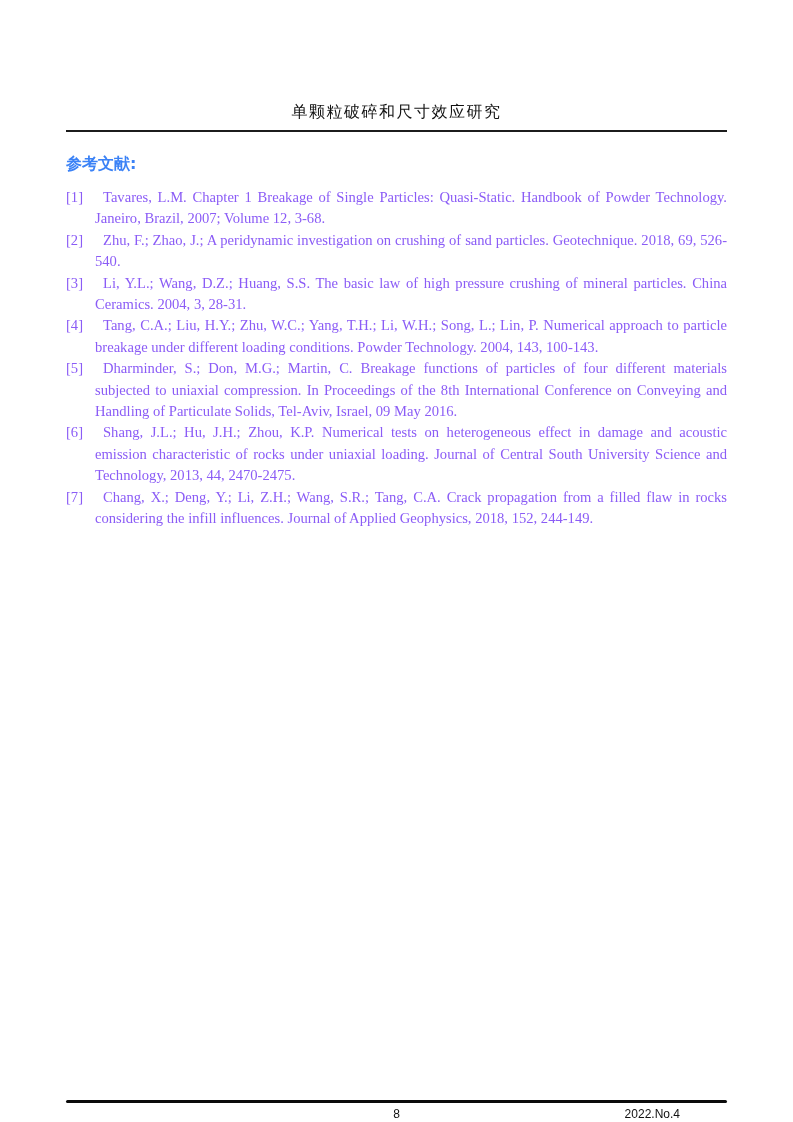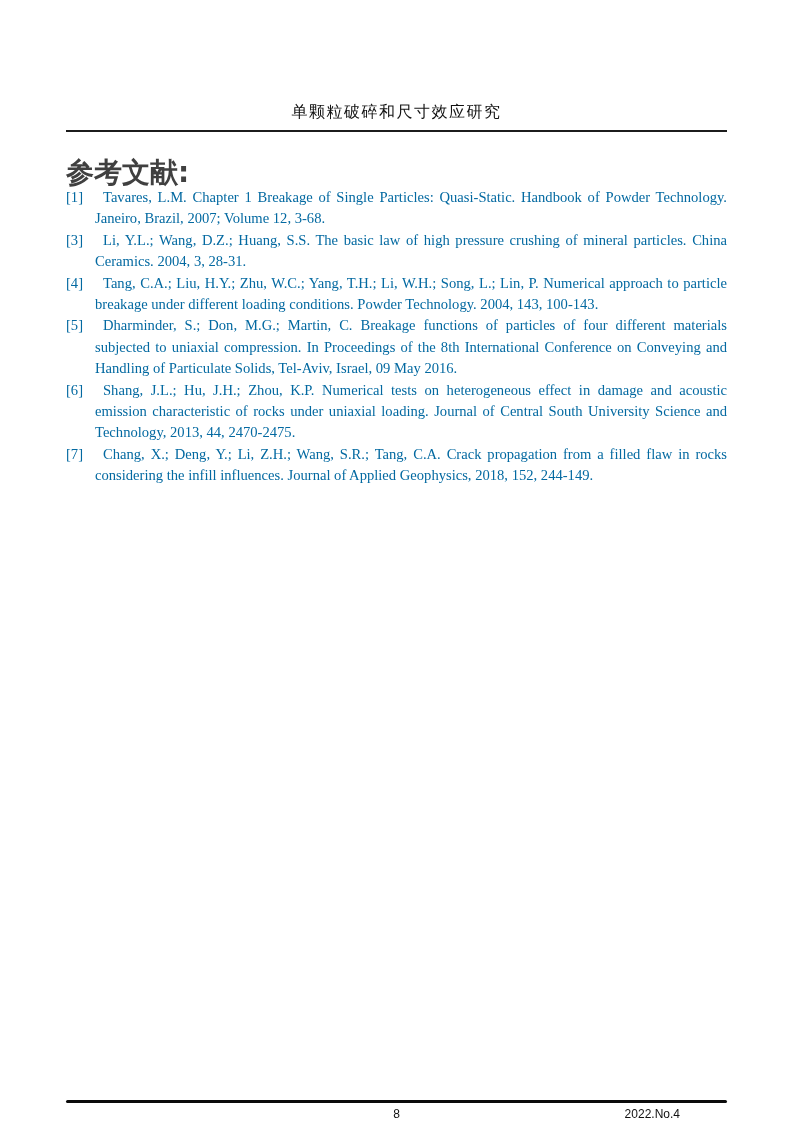--- a/index.html
+++ b/index.html
@@ -34,37 +34,37 @@
     width: 661px;
     height: 2px;
     background: #1c1c1c;
   }
   .section-heading {
     position: absolute;
     top: 106px;
     left: 66px;
     font-family: "DejaVu Sans", "Liberation Sans", sans-serif;
     font-weight: bold;
-    font-size: 28px;
-    color: #404040;
+    font-size: 16px;
+    color: #3b82f6;
   }
   .references {
     position: absolute;
     top: 139px;
     left: 66px;
     width: 661px;
   }
   .ref {
     margin: 0;
     padding-left: 29px;
     text-indent: -29px;
     text-align: justify;
     font-size: 14.6px;
     line-height: 21.4px;
-    color: #0369a1;
+    color: #8b5cf6;
   }
   .ref-label {
     display: inline-block;
     width: 37px;
     text-indent: 0;
   }
   .footer-rule {
     position: absolute;
     top: 1052px;
     left: 66px;
@@ -98,20 +98,21 @@
 
 <div class="page">
 
   <div class="header-title">单颗粒破碎和尺寸效应研究</div>
   <div class="header-rule"></div>
 
   <div class="section-heading">参考文献:</div>
 
   <div class="references">
     <p class="ref"><span class="ref-label">[1]</span><span>Tavares, L.M. Chapter 1 Breakage of Single Particles: Quasi-Static. Handbook of Powder Technology. Janeiro, Brazil, 2007; Volume 12, 3-68.</span></p>
+    <p class="ref"><span class="ref-label">[2]</span><span>Zhu, F.; Zhao, J.; A peridynamic investigation on crushing of sand particles. Geotechnique. 2018, 69, 526-540.</span></p>
     <p class="ref"><span class="ref-label">[3]</span><span>Li, Y.L.; Wang, D.Z.; Huang, S.S. The basic law of high pressure crushing of mineral particles. China Ceramics. 2004, 3, 28-31.</span></p>
     <p class="ref"><span class="ref-label">[4]</span><span>Tang, C.A.; Liu, H.Y.; Zhu, W.C.; Yang, T.H.; Li, W.H.; Song, L.; Lin, P. Numerical approach to particle breakage under different loading conditions. Powder Technology. 2004, 143, 100-143.</span></p>
     <p class="ref"><span class="ref-label">[5]</span><span>Dharminder, S.; Don, M.G.; Martin, C. Breakage functions of particles of four different materials subjected to uniaxial compression. In Proceedings of the 8th International Conference on Conveying and Handling of Particulate Solids, Tel-Aviv, Israel, 09 May 2016.</span></p>
     <p class="ref"><span class="ref-label">[6]</span><span>Shang, J.L.; Hu, J.H.; Zhou, K.P. Numerical tests on heterogeneous effect in damage and acoustic emission characteristic of rocks under uniaxial loading. Journal of Central South University Science and Technology, 2013, 44, 2470-2475.</span></p>
     <p class="ref"><span class="ref-label">[7]</span><span>Chang, X.; Deng, Y.; Li, Z.H.; Wang, S.R.; Tang, C.A. Crack propagation from a filled flaw in rocks considering the infill influences. Journal of Applied Geophysics, 2018, 152, 244-149.</span></p>
   </div>
 
   <div class="footer-rule"></div>
   <div class="footer-page-number">8</div>
   <div class="footer-issue">2022.No.4</div>

